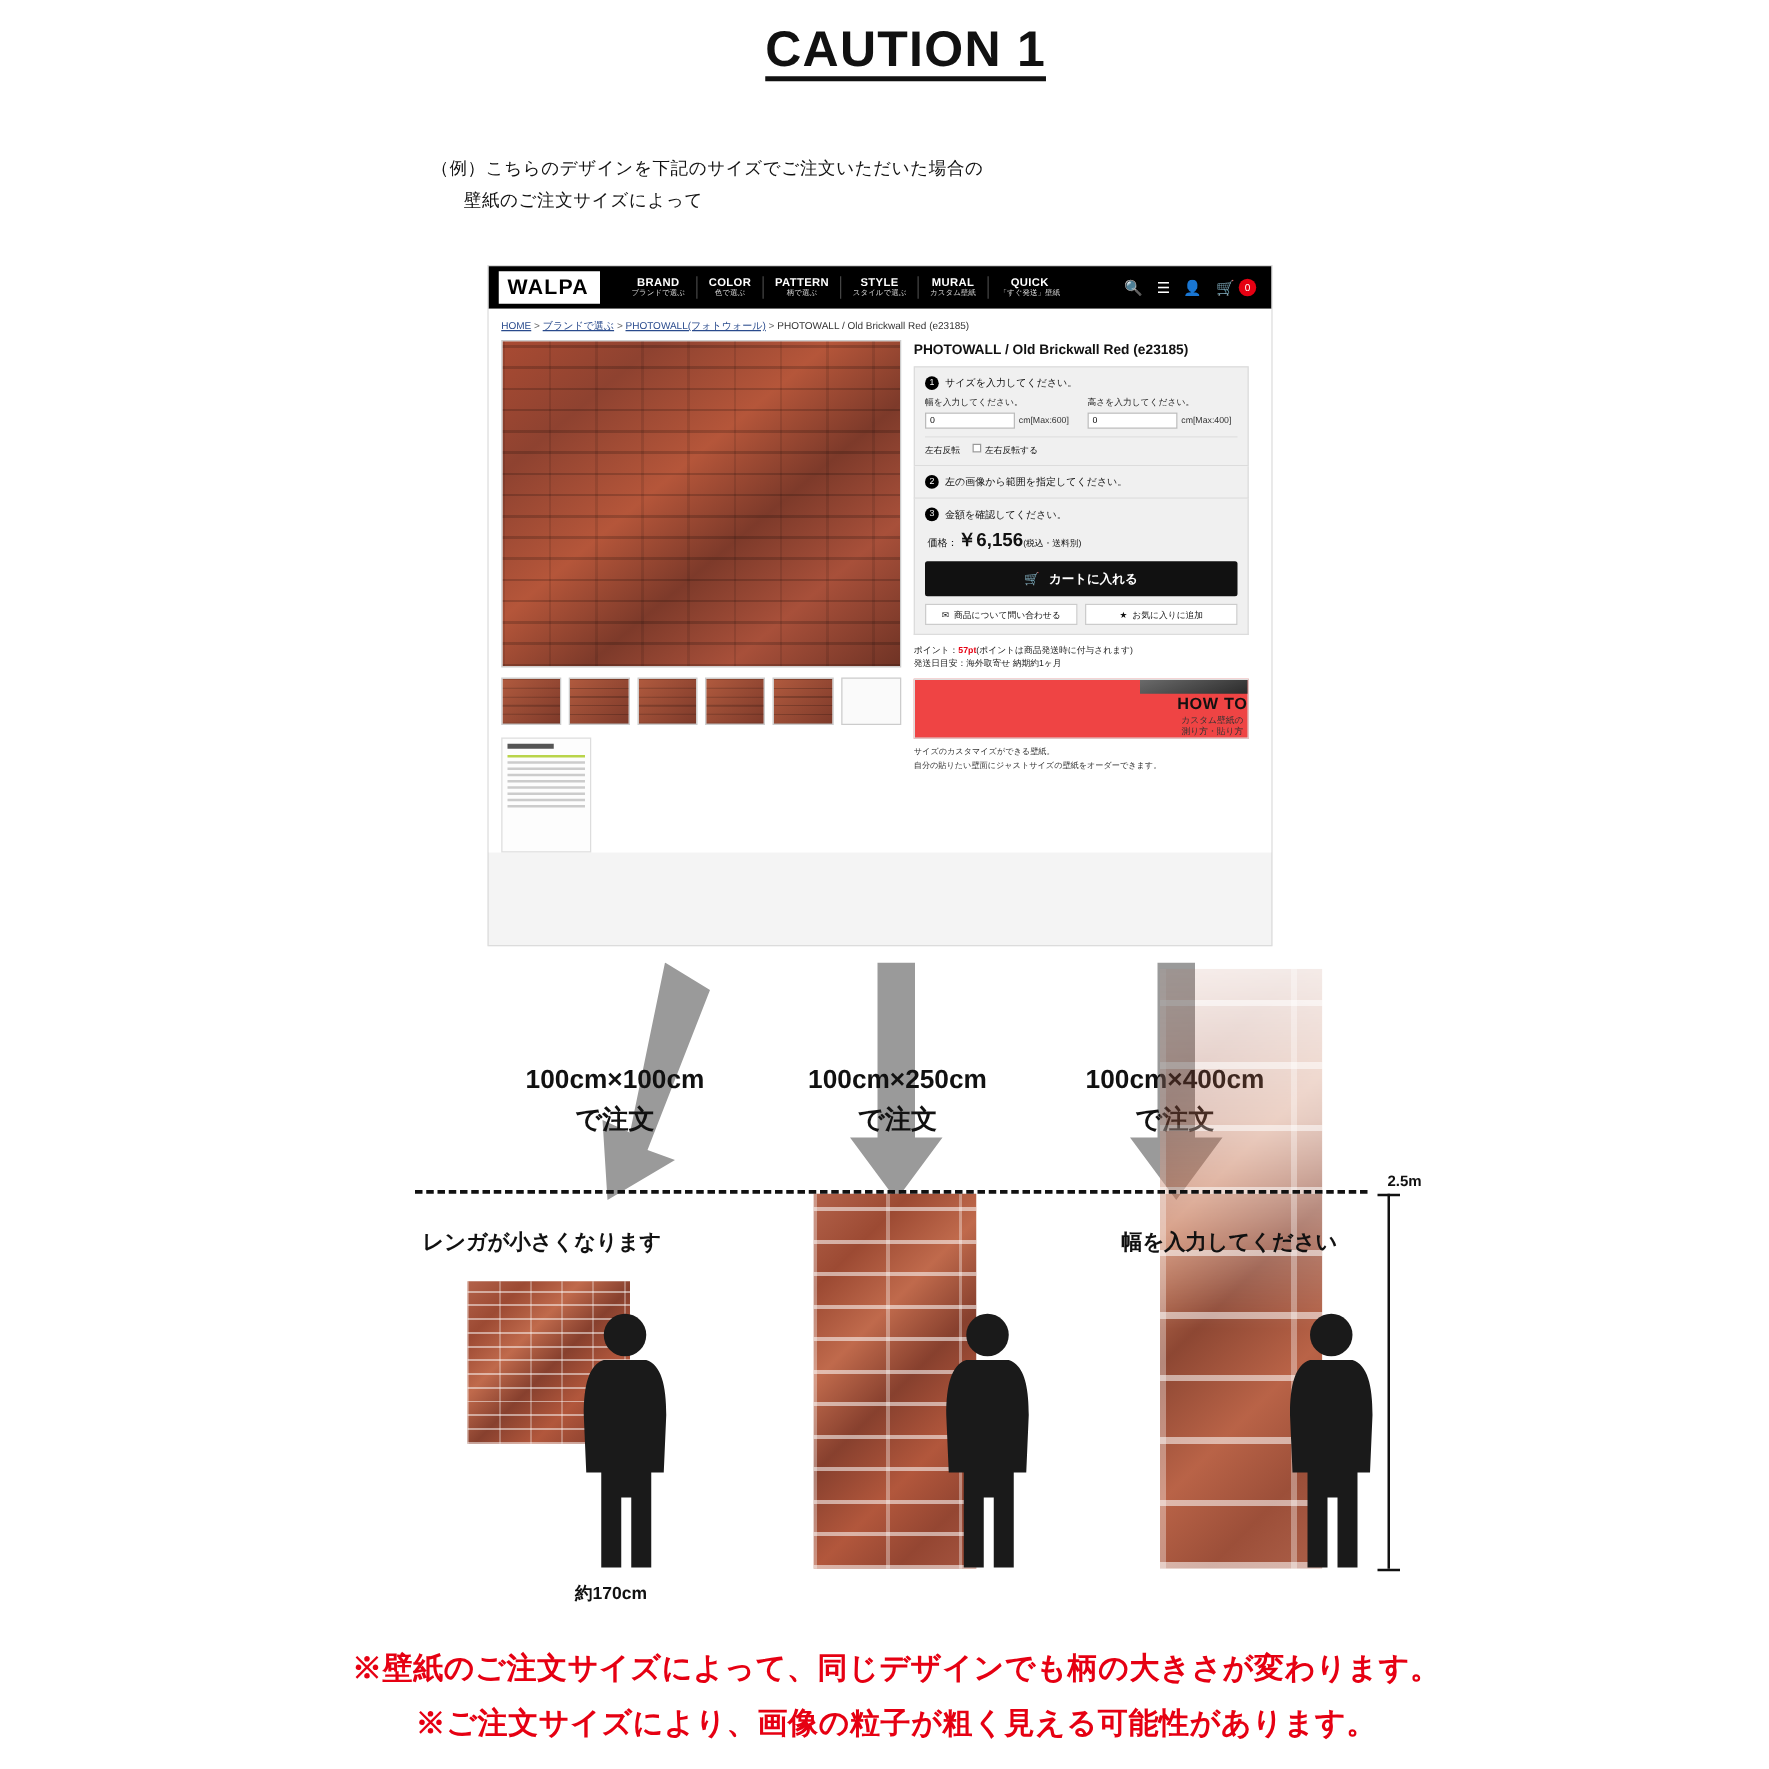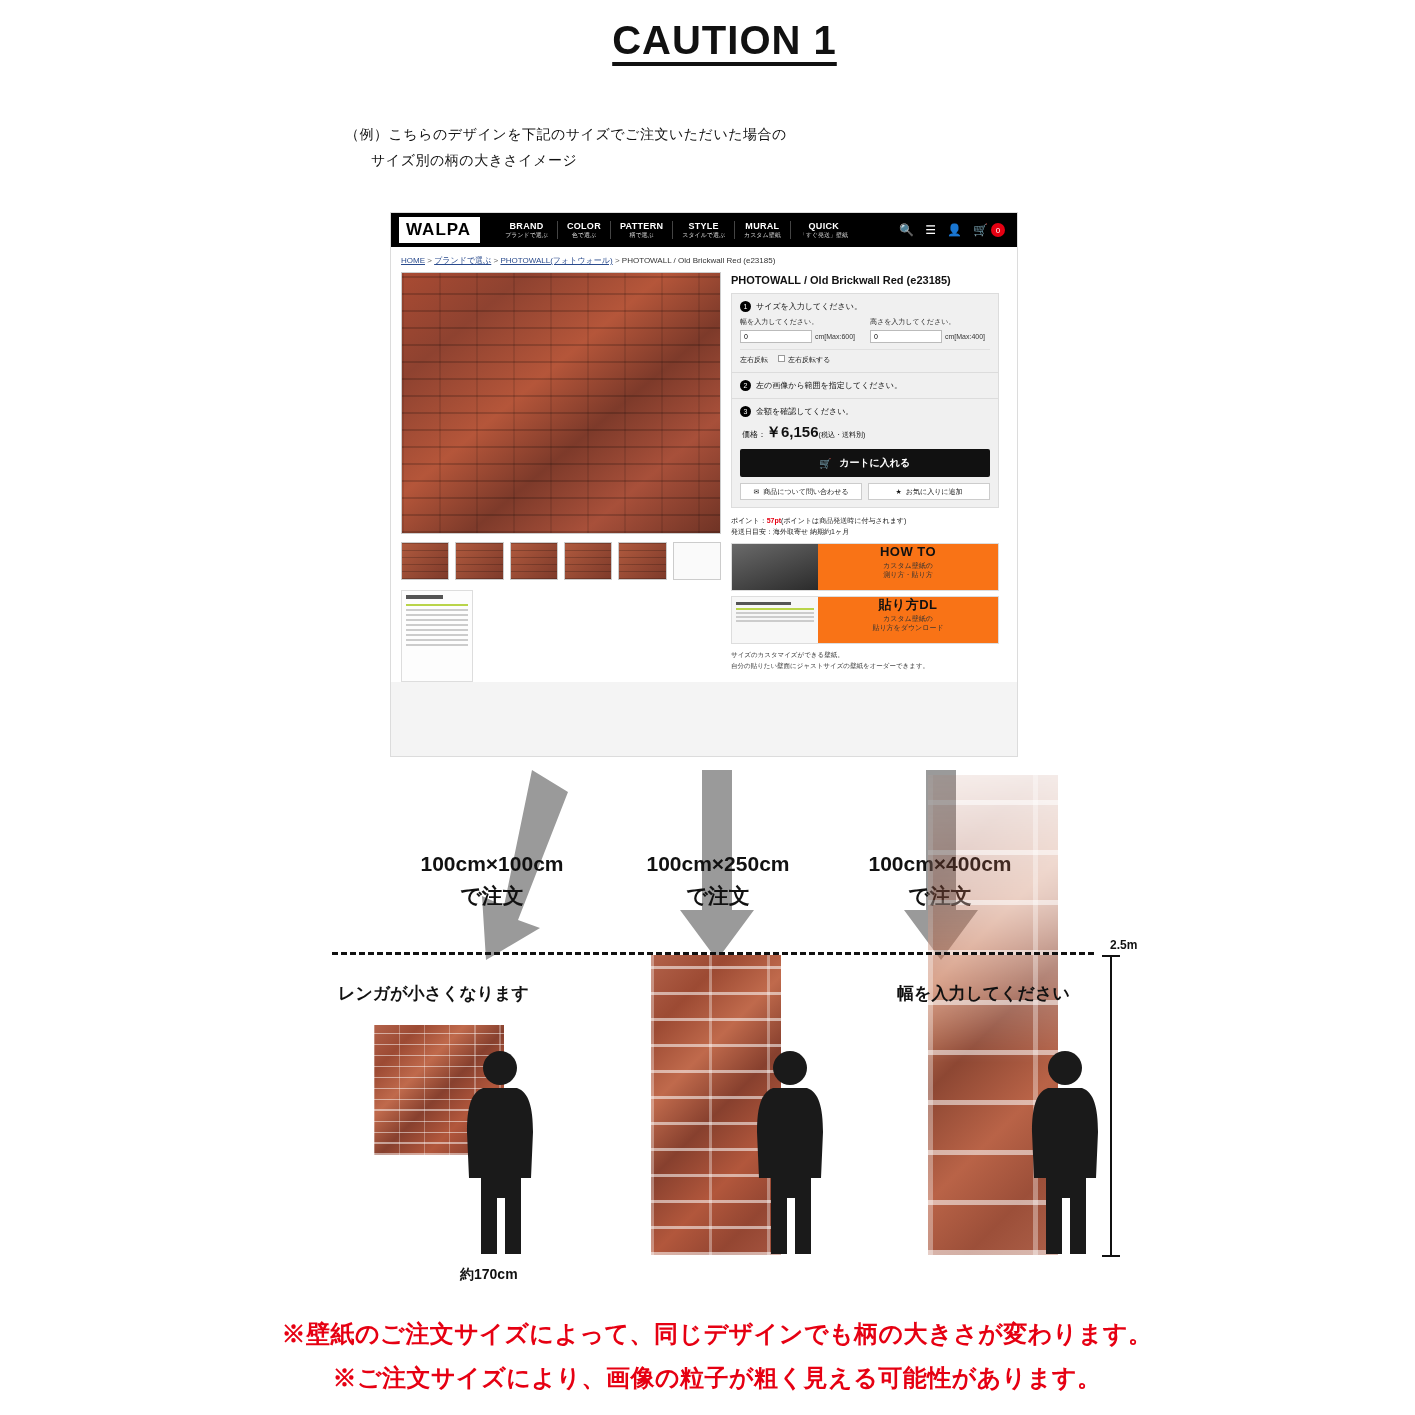--- a/index.html
+++ b/index.html
@@ -138,22 +138,22 @@
   }
   .sub-btns { display:flex; gap:6px; margin-top:6px; }
   .sub-btn {
     flex:1; border:1px solid #ccc; background:#fff;
     font-size:7px; height:17px;
     display:flex; align-items:center; justify-content:center; gap:4px;
   }
   .points { font-size:7px; margin-top:7px; line-height:1.6; color:#222; }
   .points .pt { color:#e60012; font-weight:bold; }
   .promo {
-    display:flex; align-items:flex-start; border:1px solid #ddd;
-    margin-top:6px; height:48px; background:#f97316;
+    display:flex; align-items:flex-end; border:1px solid #ddd;
+    margin-top:6px; height:48px; background:#ef4444;flex-direction:column;
   }
   .promo-img {
     width:86px; height:100%;
     background:linear-gradient(160deg,#6a6a6a,#2b2b2b);
   }
   .promo-img.doc { background:#f7f7f7; }
   .promo-txt { flex:1; text-align:center; line-height:1.3; }
   .promo-txt .big { font-size:13px; font-weight:bold; letter-spacing:.5px; }
   .promo-txt .sm { font-size:7px; color:#333; }
   .note { font-size:6.5px; color:#333; line-height:1.6; margin-top:6px; }
@@ -224,21 +224,21 @@
     color:#e60012; font-size:24px; font-weight:bold; letter-spacing:0.5px;padding-left:19px;
   }
 </style>
 </head>
 <body>
 
 <div class="caution-title">CAUTION 1</div>
 
 <div class="lead">
   <span>（例）こちらのデザインを下記のサイズでご注文いただいた場合の</span>
-  <span class="l2">サイズ別の柄の大きさイメージ</span>
+  <span class="l2">壁紙のご注文サイズによって</span>
 </div>
 
 <div class="shot">
 
   <div class="shot-header">
     <div class="brand-logo">WALPA</div>
     <div class="nav">
       <div class="nav-item">
         <span class="en">BRAND</span>
         <span class="jp">ブランドで選ぶ</span>
@@ -380,36 +380,20 @@
 
       <div class="promo">
         <div class="promo-img"></div>
         <div class="promo-txt">
           <div class="big">HOW TO</div>
           <div class="sm">カスタム壁紙の</div>
           <div class="sm">測り方・貼り方</div>
         </div>
       </div>
 
-      <div class="promo" style="margin-top:5px;">
-        <div class="promo-img doc">
-          <div style="padding:5px 4px;">
-            <div style="height:3px;width:70%;background:#555;margin-bottom:3px;"></div>
-            <div style="height:2px;background:#b9d44a;margin-bottom:2px;"></div>
-            <div style="height:2px;background:#ccc;margin-bottom:2px;"></div>
-            <div style="height:2px;background:#ccc;margin-bottom:2px;"></div>
-            <div style="height:2px;background:#ccc;"></div>
-          </div>
-        </div>
-        <div class="promo-txt">
-          <div class="big">貼り方DL</div>
-          <div class="sm">カスタム壁紙の</div>
-          <div class="sm">貼り方をダウンロード</div>
-        </div>
-      </div>
 
       <div class="note" style="white-space:pre-line;">サイズのカスタマイズができる壁紙。
 自分の貼りたい壁面にジャストサイズの壁紙をオーダーできます。</div>
     </div>
   </div>
 </div>
 
 <svg class="arrow" style="left:460px; top:770px;" width="120" height="190" viewBox="0 0 120 190">
   <path d="M72 0 L108 22 L58 150 L80 158 L26 190 L22 126 L44 136 Z" fill="#9a9a9a"></path>
 </svg>

